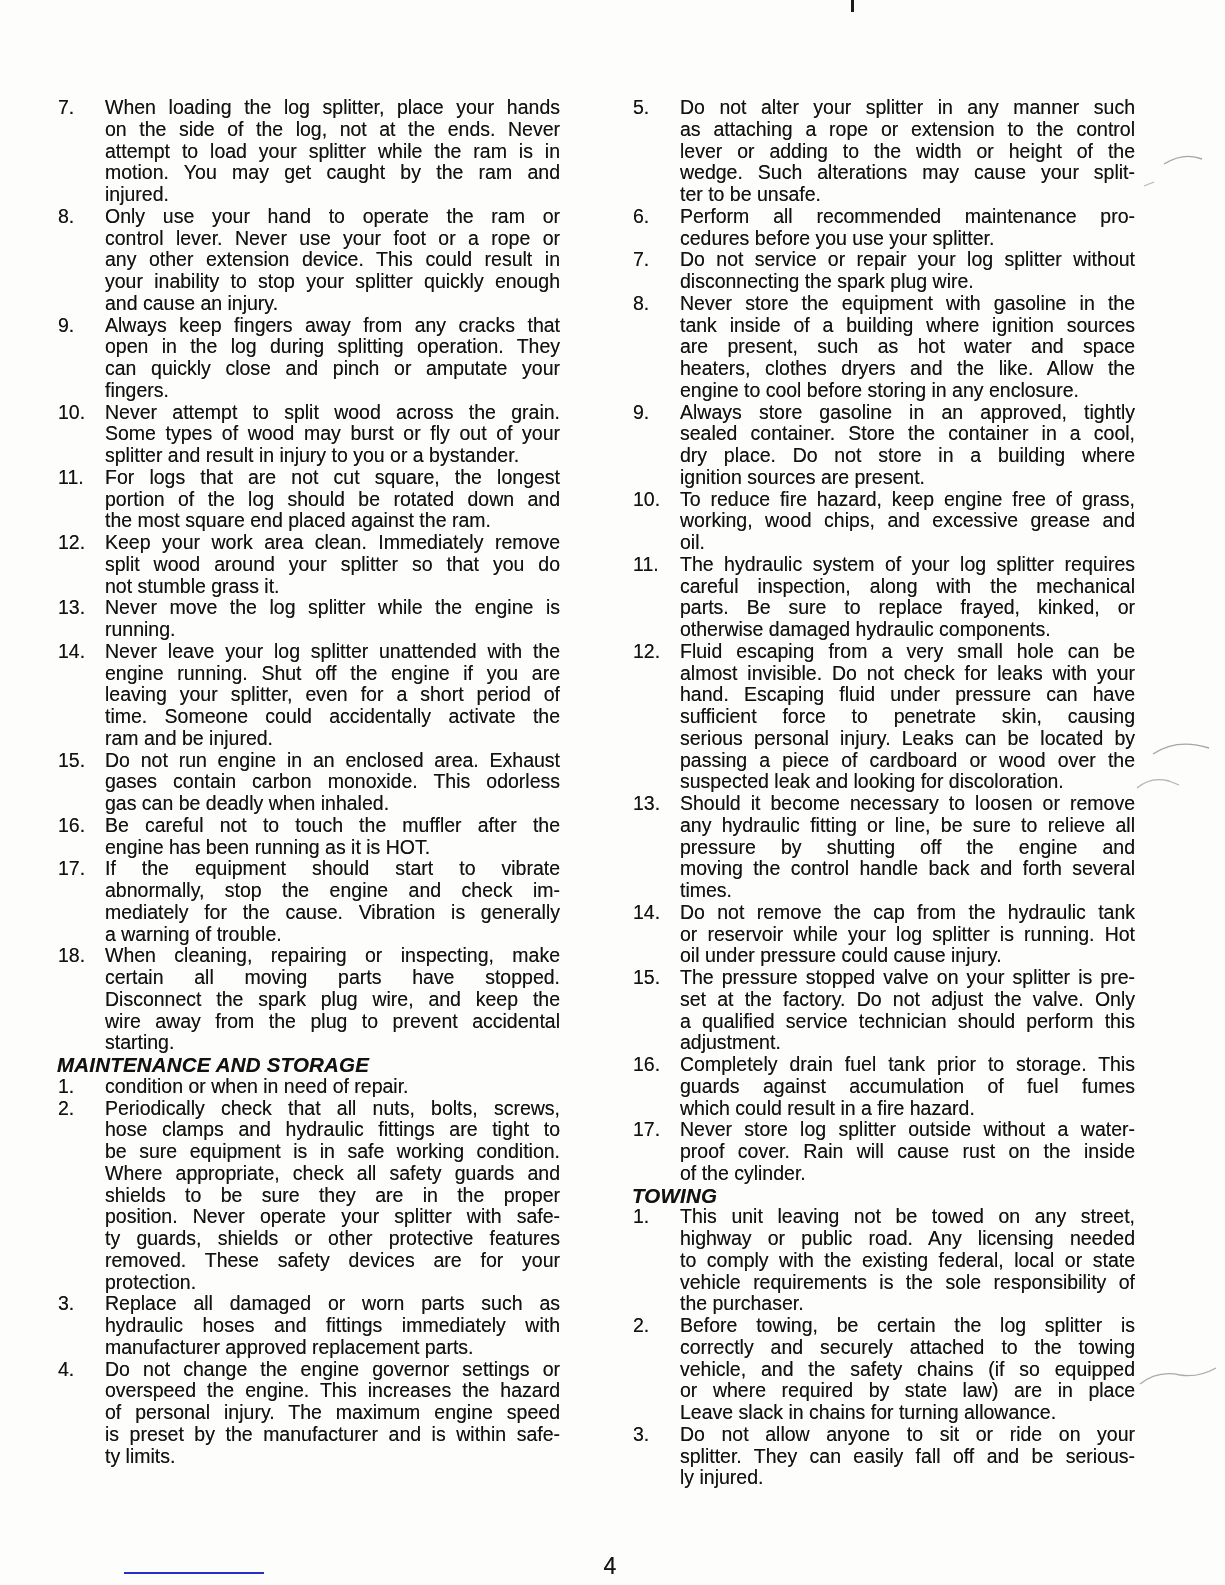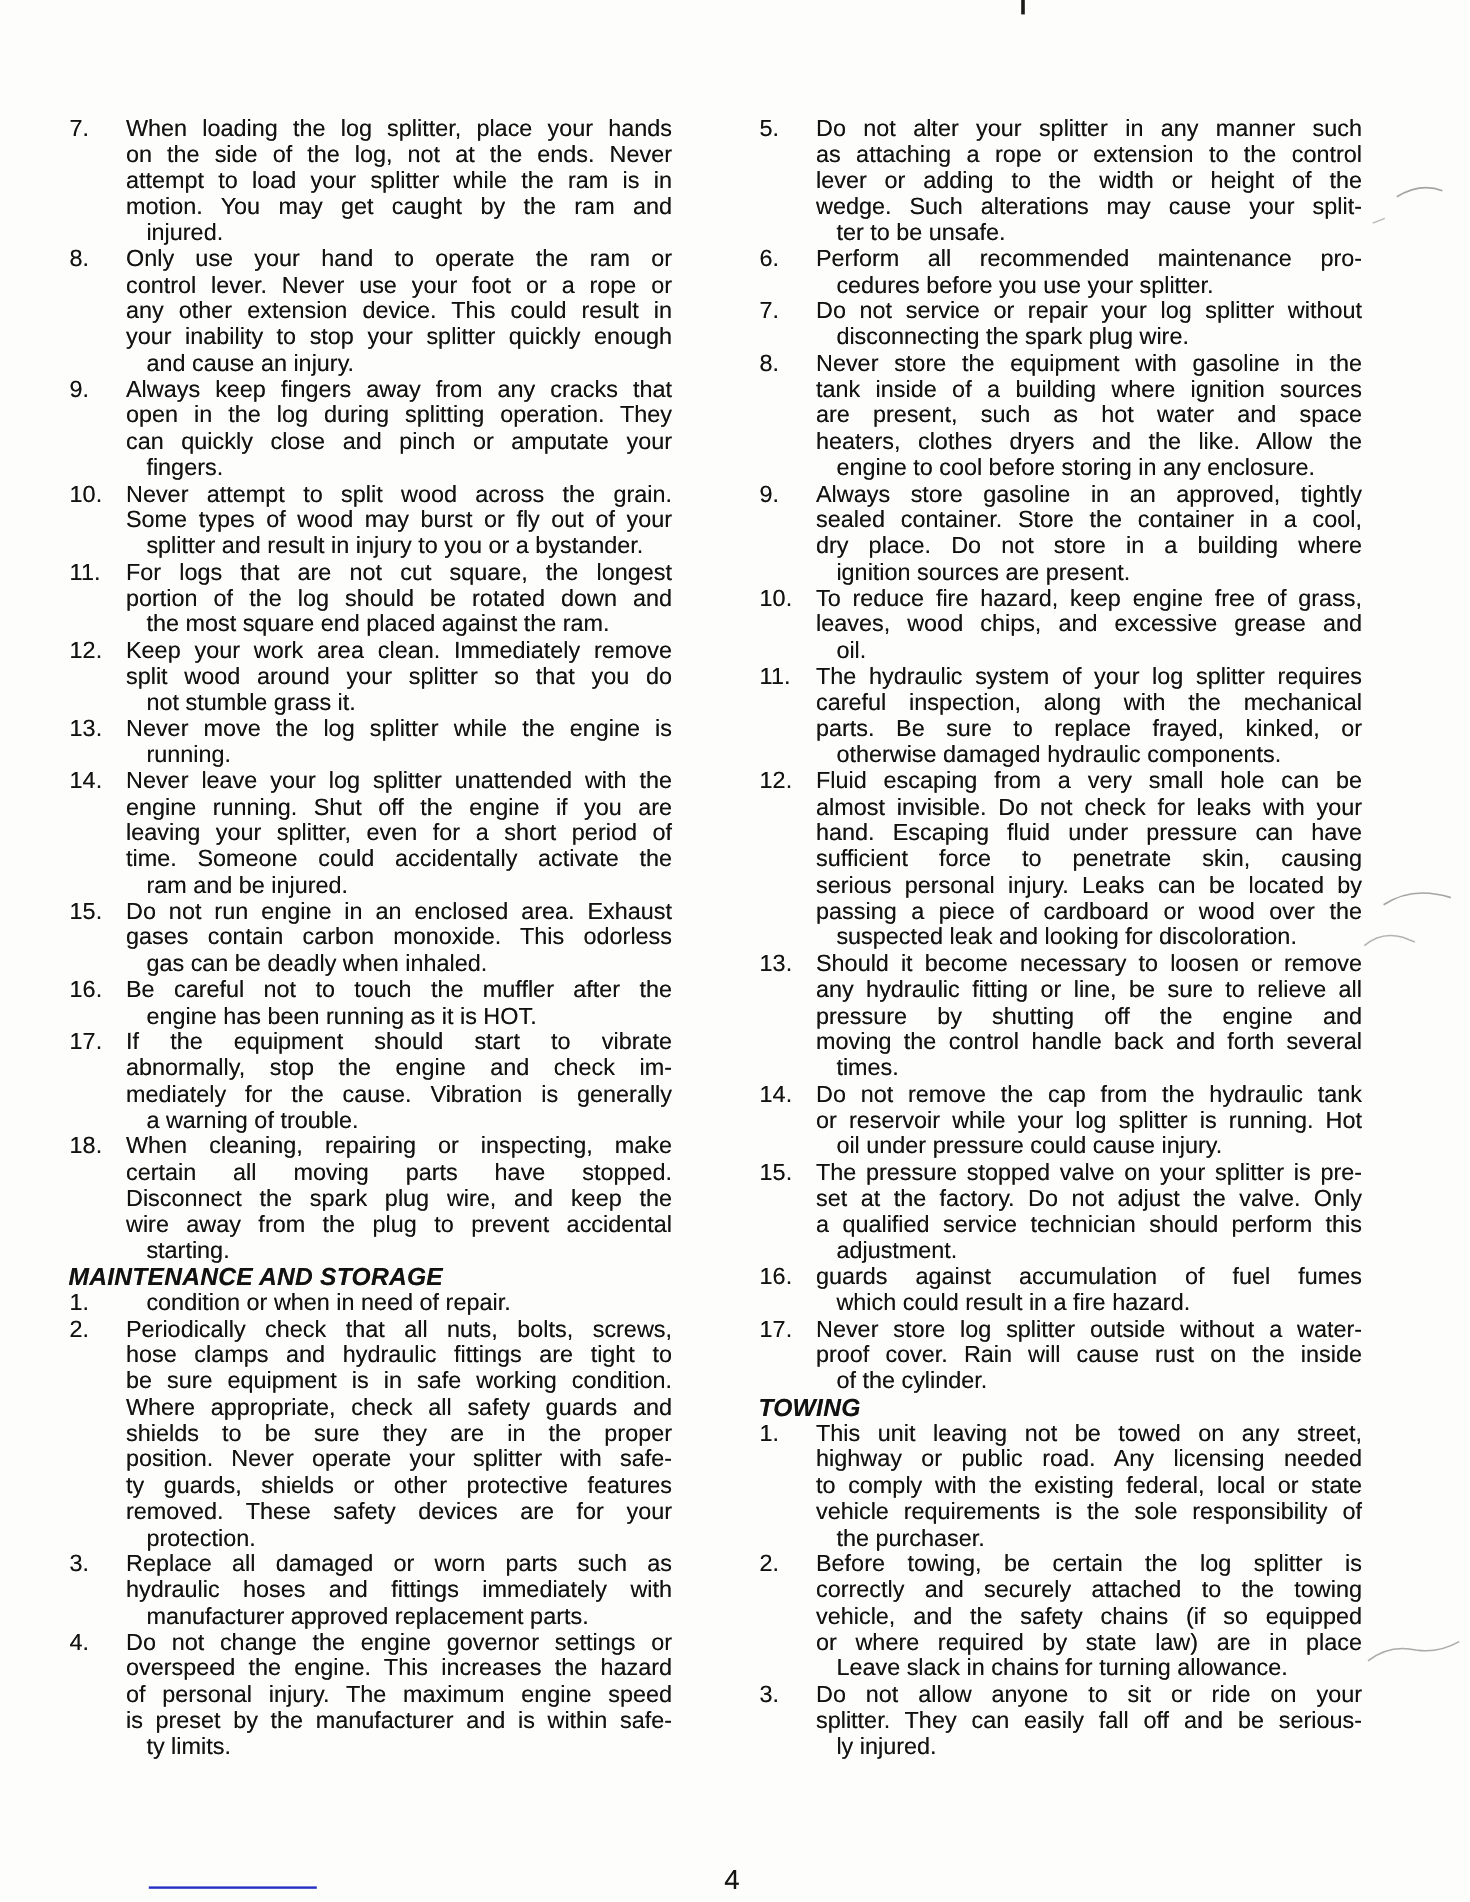--- a/index.html
+++ b/index.html
@@ -9,21 +9,21 @@
     overflow:hidden;margin:0 auto;
   }
   .column{position:absolute;top:97px;width:503px;font-size:19.5px;line-height:21.75px;
     text-shadow:0 0 .4px rgba(0,0,0,.55);}
   .column.c0{left:57px;}
   .column.c1{left:632px;}
   .heading{font-weight:bold;font-size:20.5px;line-height:21.75px;letter-spacing:.2px;font-style:italic;}
   .item{position:relative;padding-left:48px;}
   .num{position:absolute;left:1px;top:0;}
   .line{text-align:justify;text-align-last:justify;-moz-text-align-last:justify;text-justify:inter-word;}
-  .line.last{text-align-last:left;margin-left:17px;-moz-text-align-last:left;}
+  .line.last{text-align-last:left;-moz-text-align-last:left;}
   .top-mark{position:absolute;left:851px;top:0;width:3px;height:12px;background:#1b1b1b;}
   .blue-rule{position:absolute;left:124px;top:1572px;width:140px;height:2px;background:#2531c4;}
   .page-number{position:absolute;left:580px;top:1553px;width:60px;text-align:center;
     font-size:23px;color:#141414;text-shadow:0 0 .4px rgba(0,0,0,.55);}
   .artifact{position:absolute;pointer-events:none;}
 </style>
 </head>
 <body>
 
 <div class="page">
@@ -177,21 +177,21 @@
         <div class="item">
           <span class="num">9.</span>
           <div class="line">Always store gasoline in an approved, tightly</div>
           <div class="line">sealed container. Store the container in a cool,</div>
           <div class="line">dry place. Do not store in a building where</div>
           <div class="line last">ignition sources are present.</div>
         </div>
         <div class="item">
           <span class="num">10.</span>
           <div class="line">To reduce fire hazard, keep engine free of grass,</div>
-          <div class="line">leaves, wood chips, and excessive grease and</div>
+          <div class="line">working, wood chips, and excessive grease and</div>
           <div class="line last">oil.</div>
         </div>
         <div class="item">
           <span class="num">11.</span>
           <div class="line">The hydraulic system of your log splitter requires</div>
           <div class="line">careful inspection, along with the mechanical</div>
           <div class="line">parts. Be sure to replace frayed, kinked, or</div>
           <div class="line last">otherwise damaged hydraulic components.</div>
         </div>
         <div class="item">
@@ -220,20 +220,21 @@
         </div>
         <div class="item">
           <span class="num">15.</span>
           <div class="line">The pressure stopped valve on your splitter is pre-</div>
           <div class="line">set at the factory. Do not adjust the valve. Only</div>
           <div class="line">a qualified service technician should perform this</div>
           <div class="line last">adjustment.</div>
         </div>
         <div class="item">
           <span class="num">16.</span>
+          <div class="line">Completely drain fuel tank prior to storage. This</div>
           <div class="line">guards against accumulation of fuel fumes</div>
           <div class="line last">which could result in a fire hazard.</div>
         </div>
         <div class="item">
           <span class="num">17.</span>
           <div class="line">Never store log splitter outside without a water-</div>
           <div class="line">proof cover. Rain will cause rust on the inside</div>
           <div class="line last">of the cylinder.</div>
         </div>
       </div>

